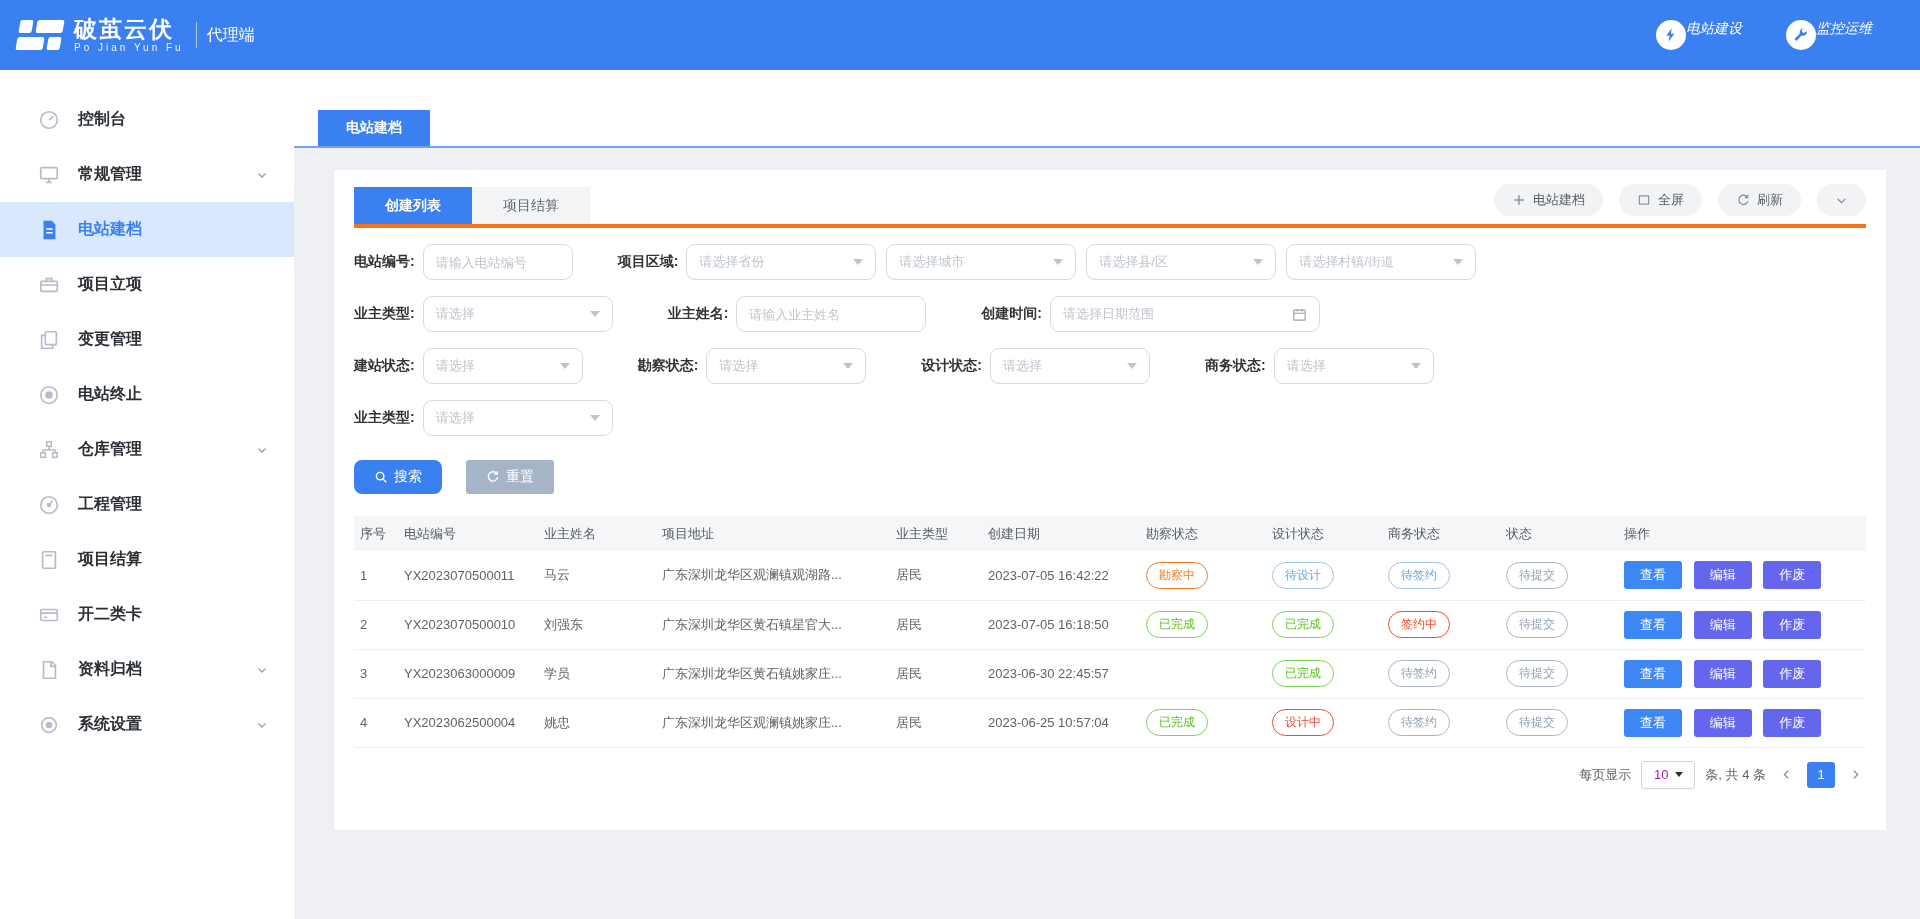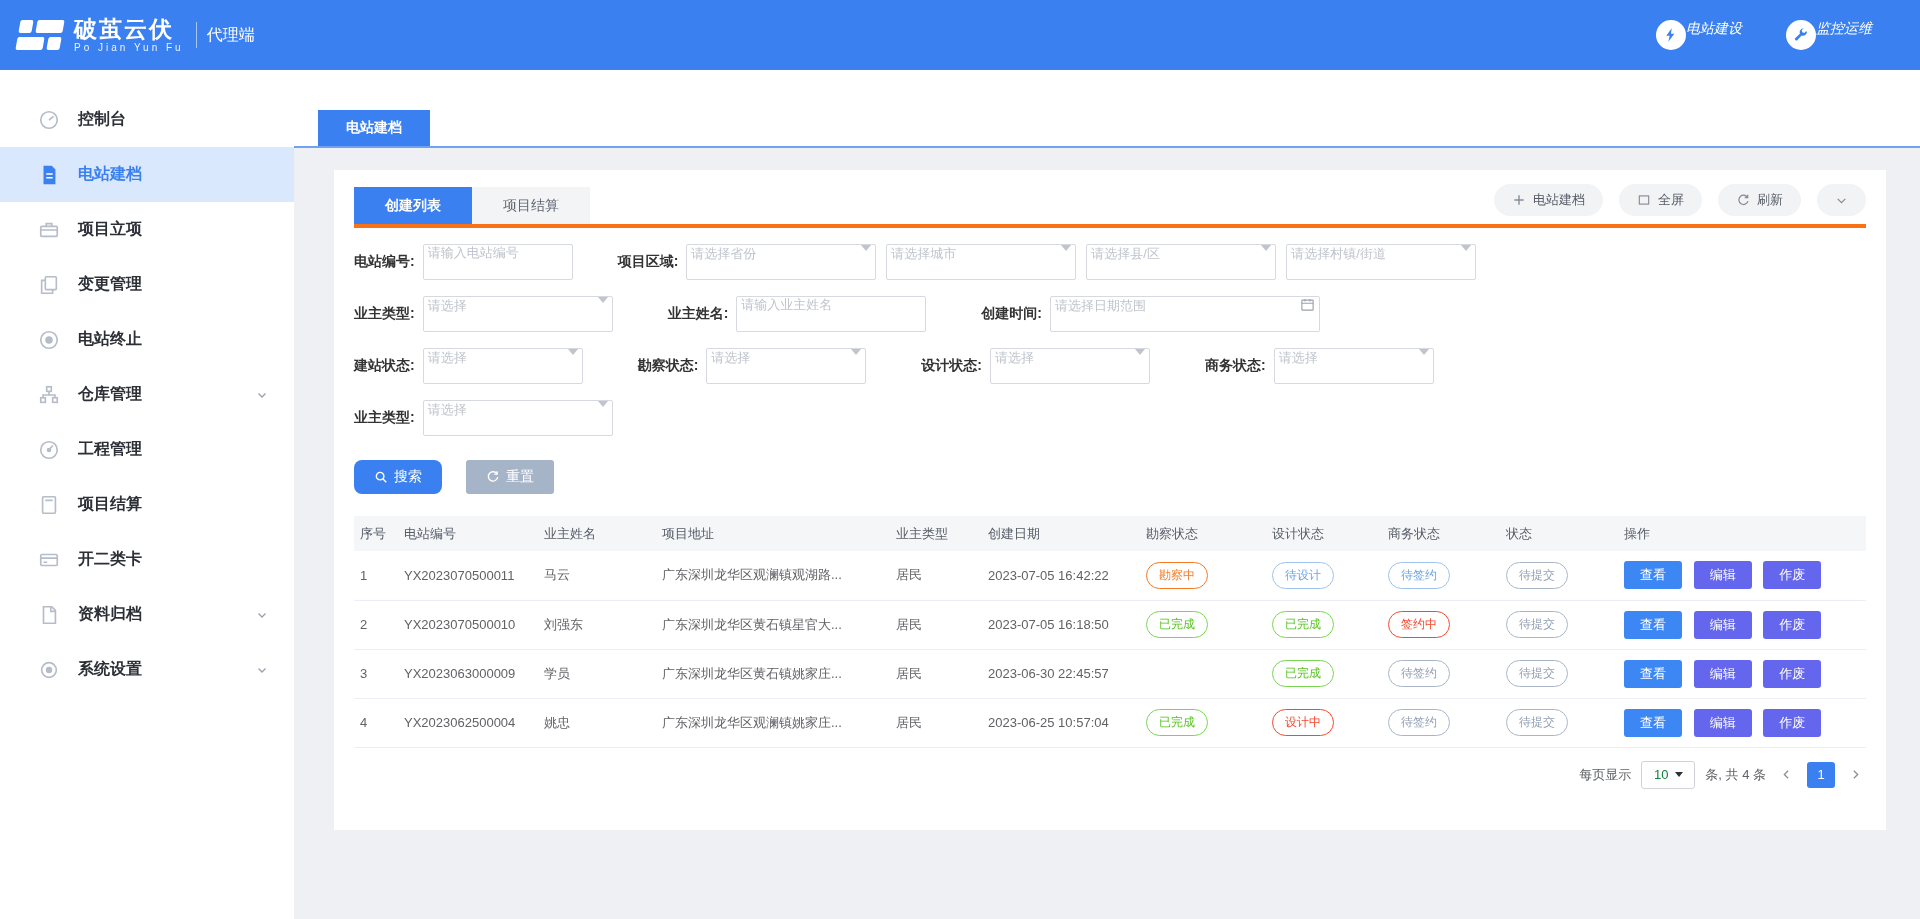--- a/index.html
+++ b/index.html
@@ -49,21 +49,21 @@
   .ltab { width:118px; height:37px; display:flex; align-items:center; justify-content:center; font-size:14px; cursor:pointer; background:#f3f4f6; color:#5f6670; }
   .ltab.active { background:#3a80f0; color:#fff; font-weight:bold; }
   .toolbar { position:absolute; right:0; bottom:8px; display:flex; gap:16px; }
   .pill { height:32px; border-radius:16px; background:#f2f3f5; color:#555b66; font-size:13px; display:flex; align-items:center; gap:7px; padding:0 18px; cursor:pointer; }
   .pill svg { color:#868d98; }
 
   
   .filters { padding-top:16px; }
   .frow { display:flex; align-items:center; height:36px; margin-bottom:16px; }
   .flabel { font-size:14px; color:#333; font-weight:bold; margin-right:8px; white-space:nowrap; }
-  .ctrl { height:36px; border:1px solid #d6dae0; border-radius:2px; background:#fff; display:flex; align-items:flex-start; padding:0 4px; position:relative; }
+  .ctrl { height:36px; border:1px solid #d6dae0; border-radius:9px; background:#fff; display:flex; align-items:center; padding:0 12px; position:relative; }
   .ctrl input { border:none; outline:none; width:100%; font-size:13px; color:#333; font-family:inherit; background:transparent; }
   .ctrl input::placeholder { color:#bfc4cc; }
   .ph { font-size:13px; color:#bfc4cc; }
   .caret { margin-left:auto; width:0; height:0; border-left:5px solid transparent; border-right:5px solid transparent; border-top:6px solid #c0c4cc; }
   .w150{width:150px} .w190{width:190px} .w160{width:160px} .w270{width:270px} .gap10{margin-right:10px} .gap55{margin-right:55px}
   .cal { margin-left:auto; color:#9aa0aa; }
   .btnrow { display:flex; gap:24px; margin:24px 0 22px 0; }
   .btn { height:34px; width:88px; border:none; border-radius:3px; color:#fff; font-size:14px; display:flex; align-items:center; justify-content:center; gap:6px; cursor:pointer; font-family:inherit; }
   .btn-search { background:#3a80f0;border-radius:8px; }
   .btn-reset { background:#a6b4c8; }
@@ -78,21 +78,21 @@
   .badge[data-tone="red"]   { color:#f5492e; border-color:#f5492e; }
   .badge[data-tone="green"] { color:#55c41d; border-color:#7ad652; }
   .badge[data-tone="blue"]  { color:#6ca4e6; border-color:#9fc3ec; }
   .badge[data-tone="gray"]  { color:#93a0b4; border-color:#aab6c8; }
   .act { display:inline-flex; align-items:center; justify-content:center; width:58px; height:28px; border:none; border-radius:3px; color:#fff; font-size:13px; cursor:pointer; margin-right:8px; font-family:inherit; }
   .act-view { background:#3d87f5; }
   .act-edit, .act-void { background:#6466ee; }
 
   
   .pager { display:flex; align-items:center; justify-content:flex-end; gap:10px; margin-top:13px; font-size:13px; color:#606266; }
-  .psize { width:54px; height:28px; border:1px solid #d0d4da; border-radius:3px; display:flex; align-items:center; justify-content:center; gap:6px; cursor:pointer; color:#15803d; }
+  .psize { width:54px; height:28px; border:1px solid #d0d4da; border-radius:3px; display:flex; align-items:center; justify-content:center; gap:6px; cursor:pointer; color:#a21caf; }
   .psize .pcaret { width:0;height:0;border-left:4px solid transparent;border-right:4px solid transparent;border-top:5px solid #303133; }
   .pnav { color:#8a8f99; cursor:pointer; display:flex; align-items:center; padding:0 4px; }
   .pcur { width:28px; height:26px; background:#3a80f0; border-radius:3px; color:#fff; display:flex; align-items:center; justify-content:center; cursor:pointer; }
   svg { display:block; }
 </style>
 </head>
 <body>
 
 <div class="header">
   <div class="logo-zone">
@@ -129,20 +129,30 @@
   </div>
 </div>
 
 <div class="sidebar">
   <div class="side-item">
     <svg class="sicon" viewBox="0 0 24 24" fill="none" stroke="currentColor" stroke-width="1.8">
         <circle cx="12" cy="12" r="9"></circle>
         <path d="M12 12l5-4"></path>
       </svg>
     <span>控制台</span>
+  </div>
+  <div class="side-item">
+    <svg class="sicon" viewBox="0 0 24 24" fill="none" stroke="currentColor" stroke-width="1.8">
+        <rect x="3" y="4" width="18" height="12" rx="1"></rect>
+        <path d="M9 20h6M12 16v4"></path>
+      </svg>
+    <span>常规管理</span>
+    <svg class="chev" width="12" height="12" viewBox="0 0 24 24" fill="none" stroke="currentColor" stroke-width="2.6">
+        <path d="M5 9l7 7 7-7"></path>
+      </svg>
   </div>
   <div class="side-item active">
     <svg class="sicon" viewBox="0 0 24 24" fill="currentColor">
         <path d="M6 2h9l4 4v16H6z"></path>
         <path d="M9 11h7M9 15h7" stroke="#fff" stroke-width="1.6"></path>
       </svg>
     <span>电站建档</span>
   </div>
   <div class="side-item">
     <svg class="sicon" viewBox="0 0 24 24" fill="none" stroke="currentColor" stroke-width="1.8">

